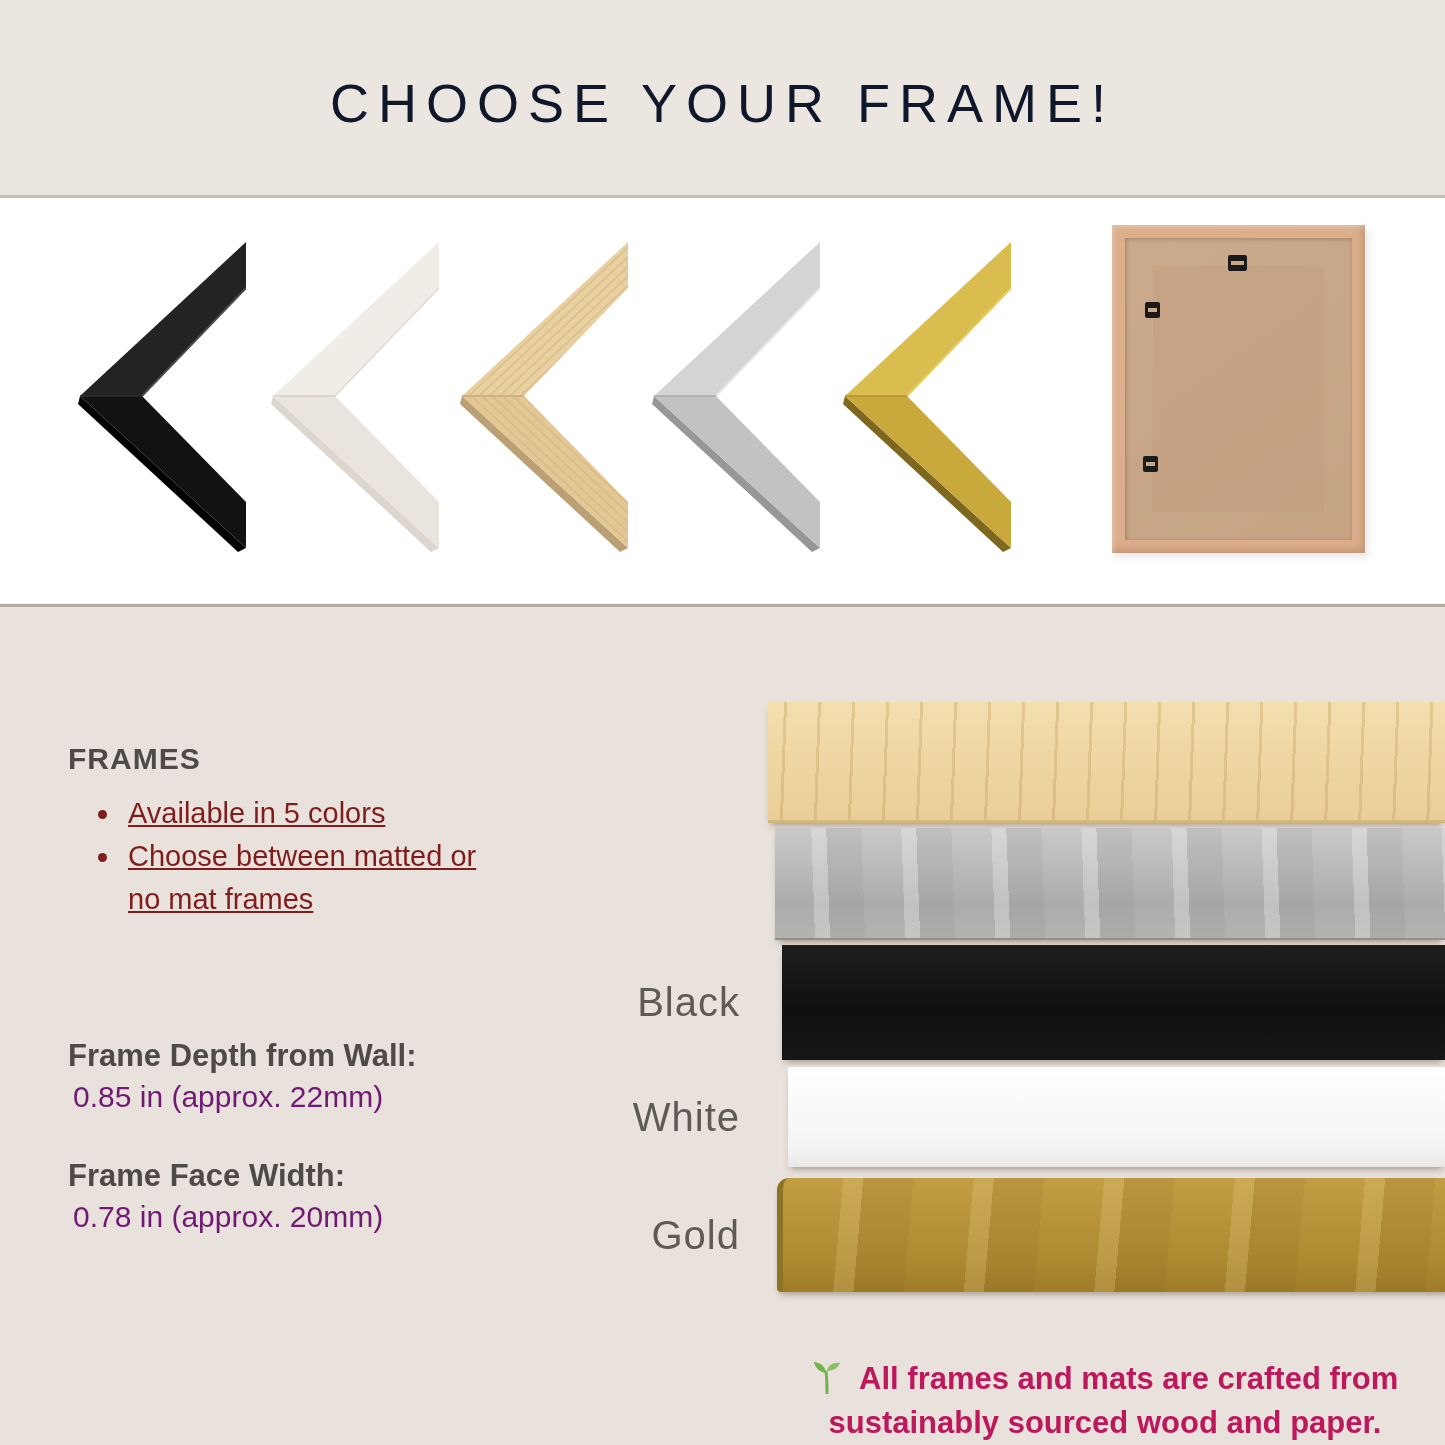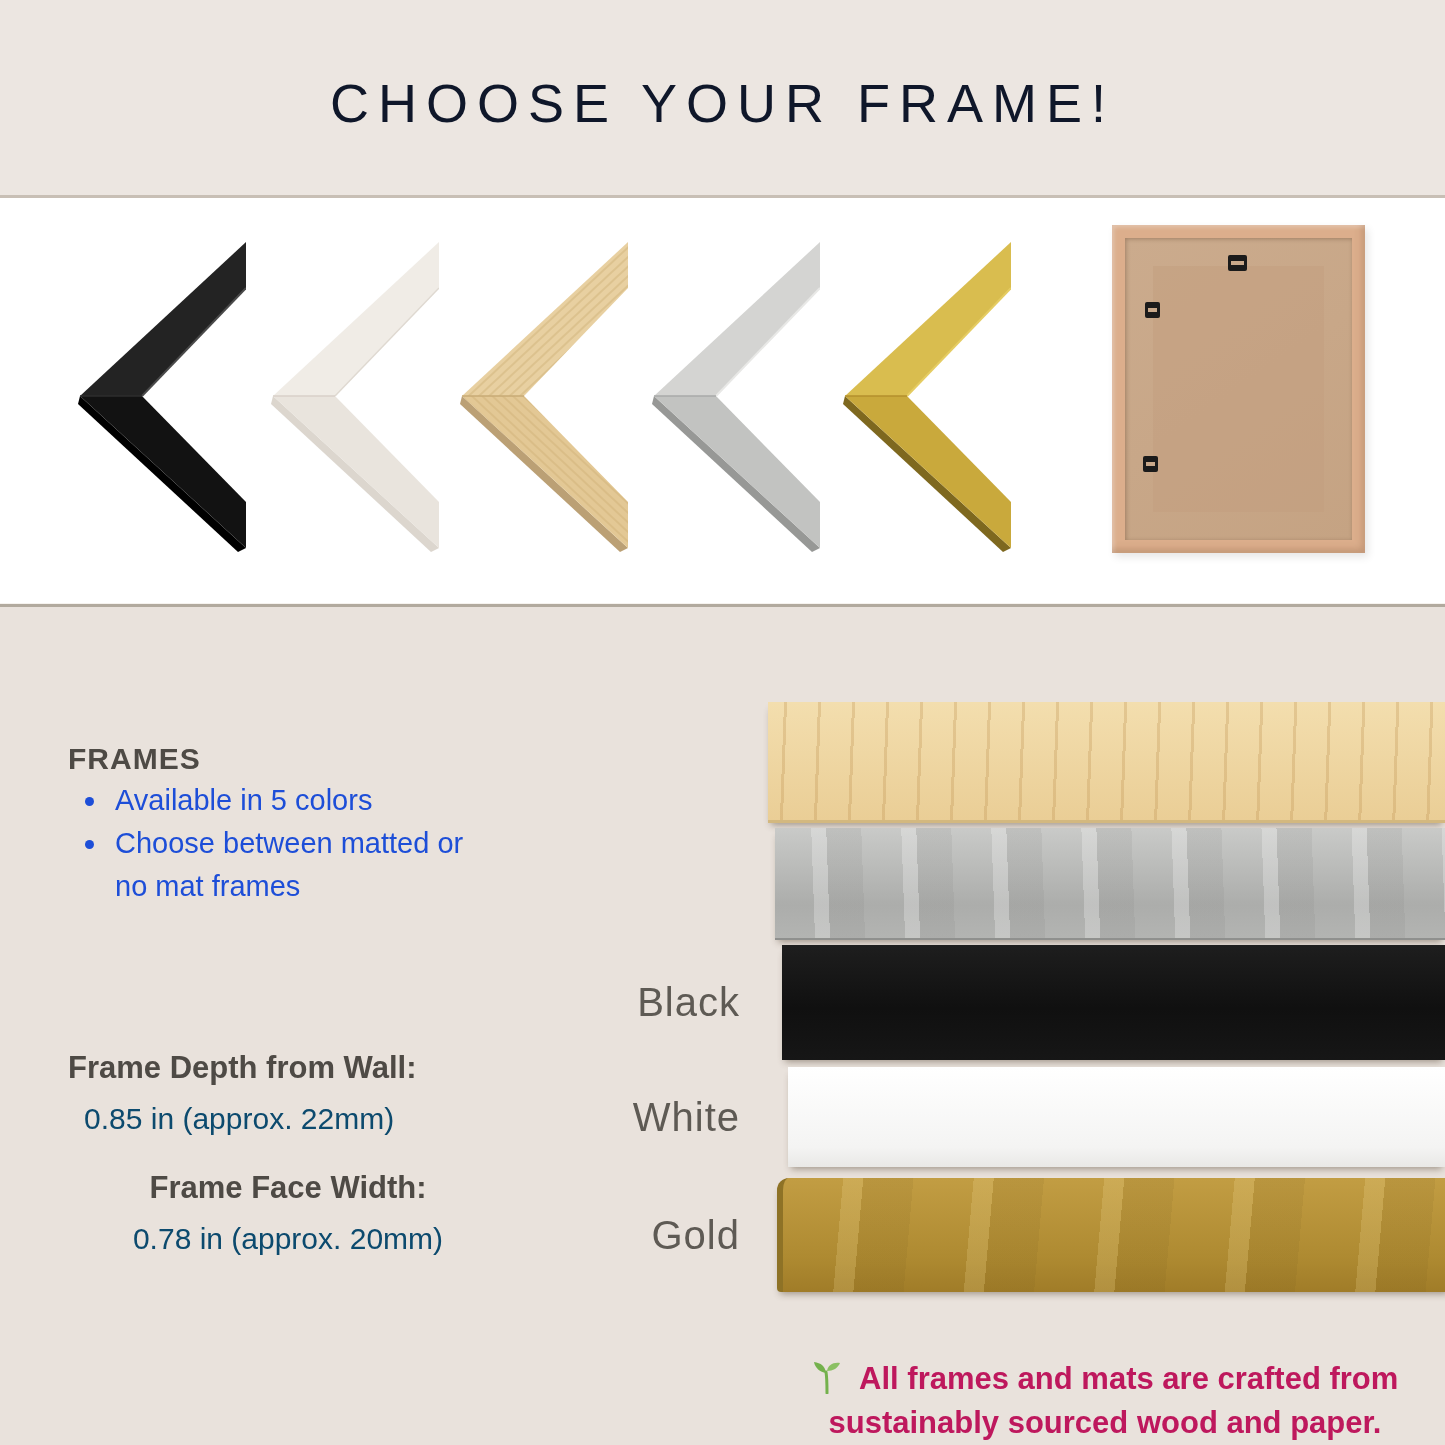--- a/index.html
+++ b/index.html
@@ -35,28 +35,28 @@
     background:#C29F7F; opacity:.55; }
   .fb-clip { position:absolute; width:15px; height:16px; background:#1B1B1B; border-radius:2px; }
   .fb-clip::after { content:""; position:absolute; left:3px; top:6px; right:3px; height:4px; background:#C9A98B; }
   .fb-clip-top   { left:116px; top:30px; width:19px; }
   .fb-clip-side1 { left:33px;  top:77px; }
   .fb-clip-side2 { left:31px;  top:231px; }
 
   
   .frames-block { position:absolute; left:68px; top:742px; width:430px; }
   .frames-heading { margin:0 0 2px 0; font-size:30px; font-weight:bold; letter-spacing:1px; color:#4E4A45; }
-  .frames-bullets { margin:3px; padding-left:38px; font-size:29px; line-height:43px; color:#1d4ed8; }
+  .frames-bullets { margin:16px; padding-left:38px; font-size:29px; line-height:43px; color:#7f1d1d;text-decoration:underline; }
   .frames-bullets li { padding-left:6px; }
 
   .spec-block { position:absolute; left:68px; width:440px; }
   .spec-depth { top:1038px; }
-  .spec-face  { top:1158px;text-align:center; }
-  .spec-label { margin:12px 0 6px 0; font-size:31px; font-weight:bold; color:#4E4A45; }
-  .spec-value { margin:16px; font-size:30px; color:#0c4a6e; }
+  .spec-face  { top:1158px; }
+  .spec-label { margin:0 0 6px 0; font-size:31px; font-weight:bold; color:#4E4A45; }
+  .spec-value { margin:5px; font-size:30px; color:#701a75; }
 
   
   .swatch-label { position:absolute; right:705px; width:300px; text-align:right;
     font-size:40px; line-height:46px; color:#5E5A54; letter-spacing:1px; }
   .lbl-natural { top:738px; }
   .lbl-silver  { top:860px; }
   .lbl-black   { top:979px; }
   .lbl-white   { top:1094px; }
   .lbl-gold    { top:1212px; }
 

